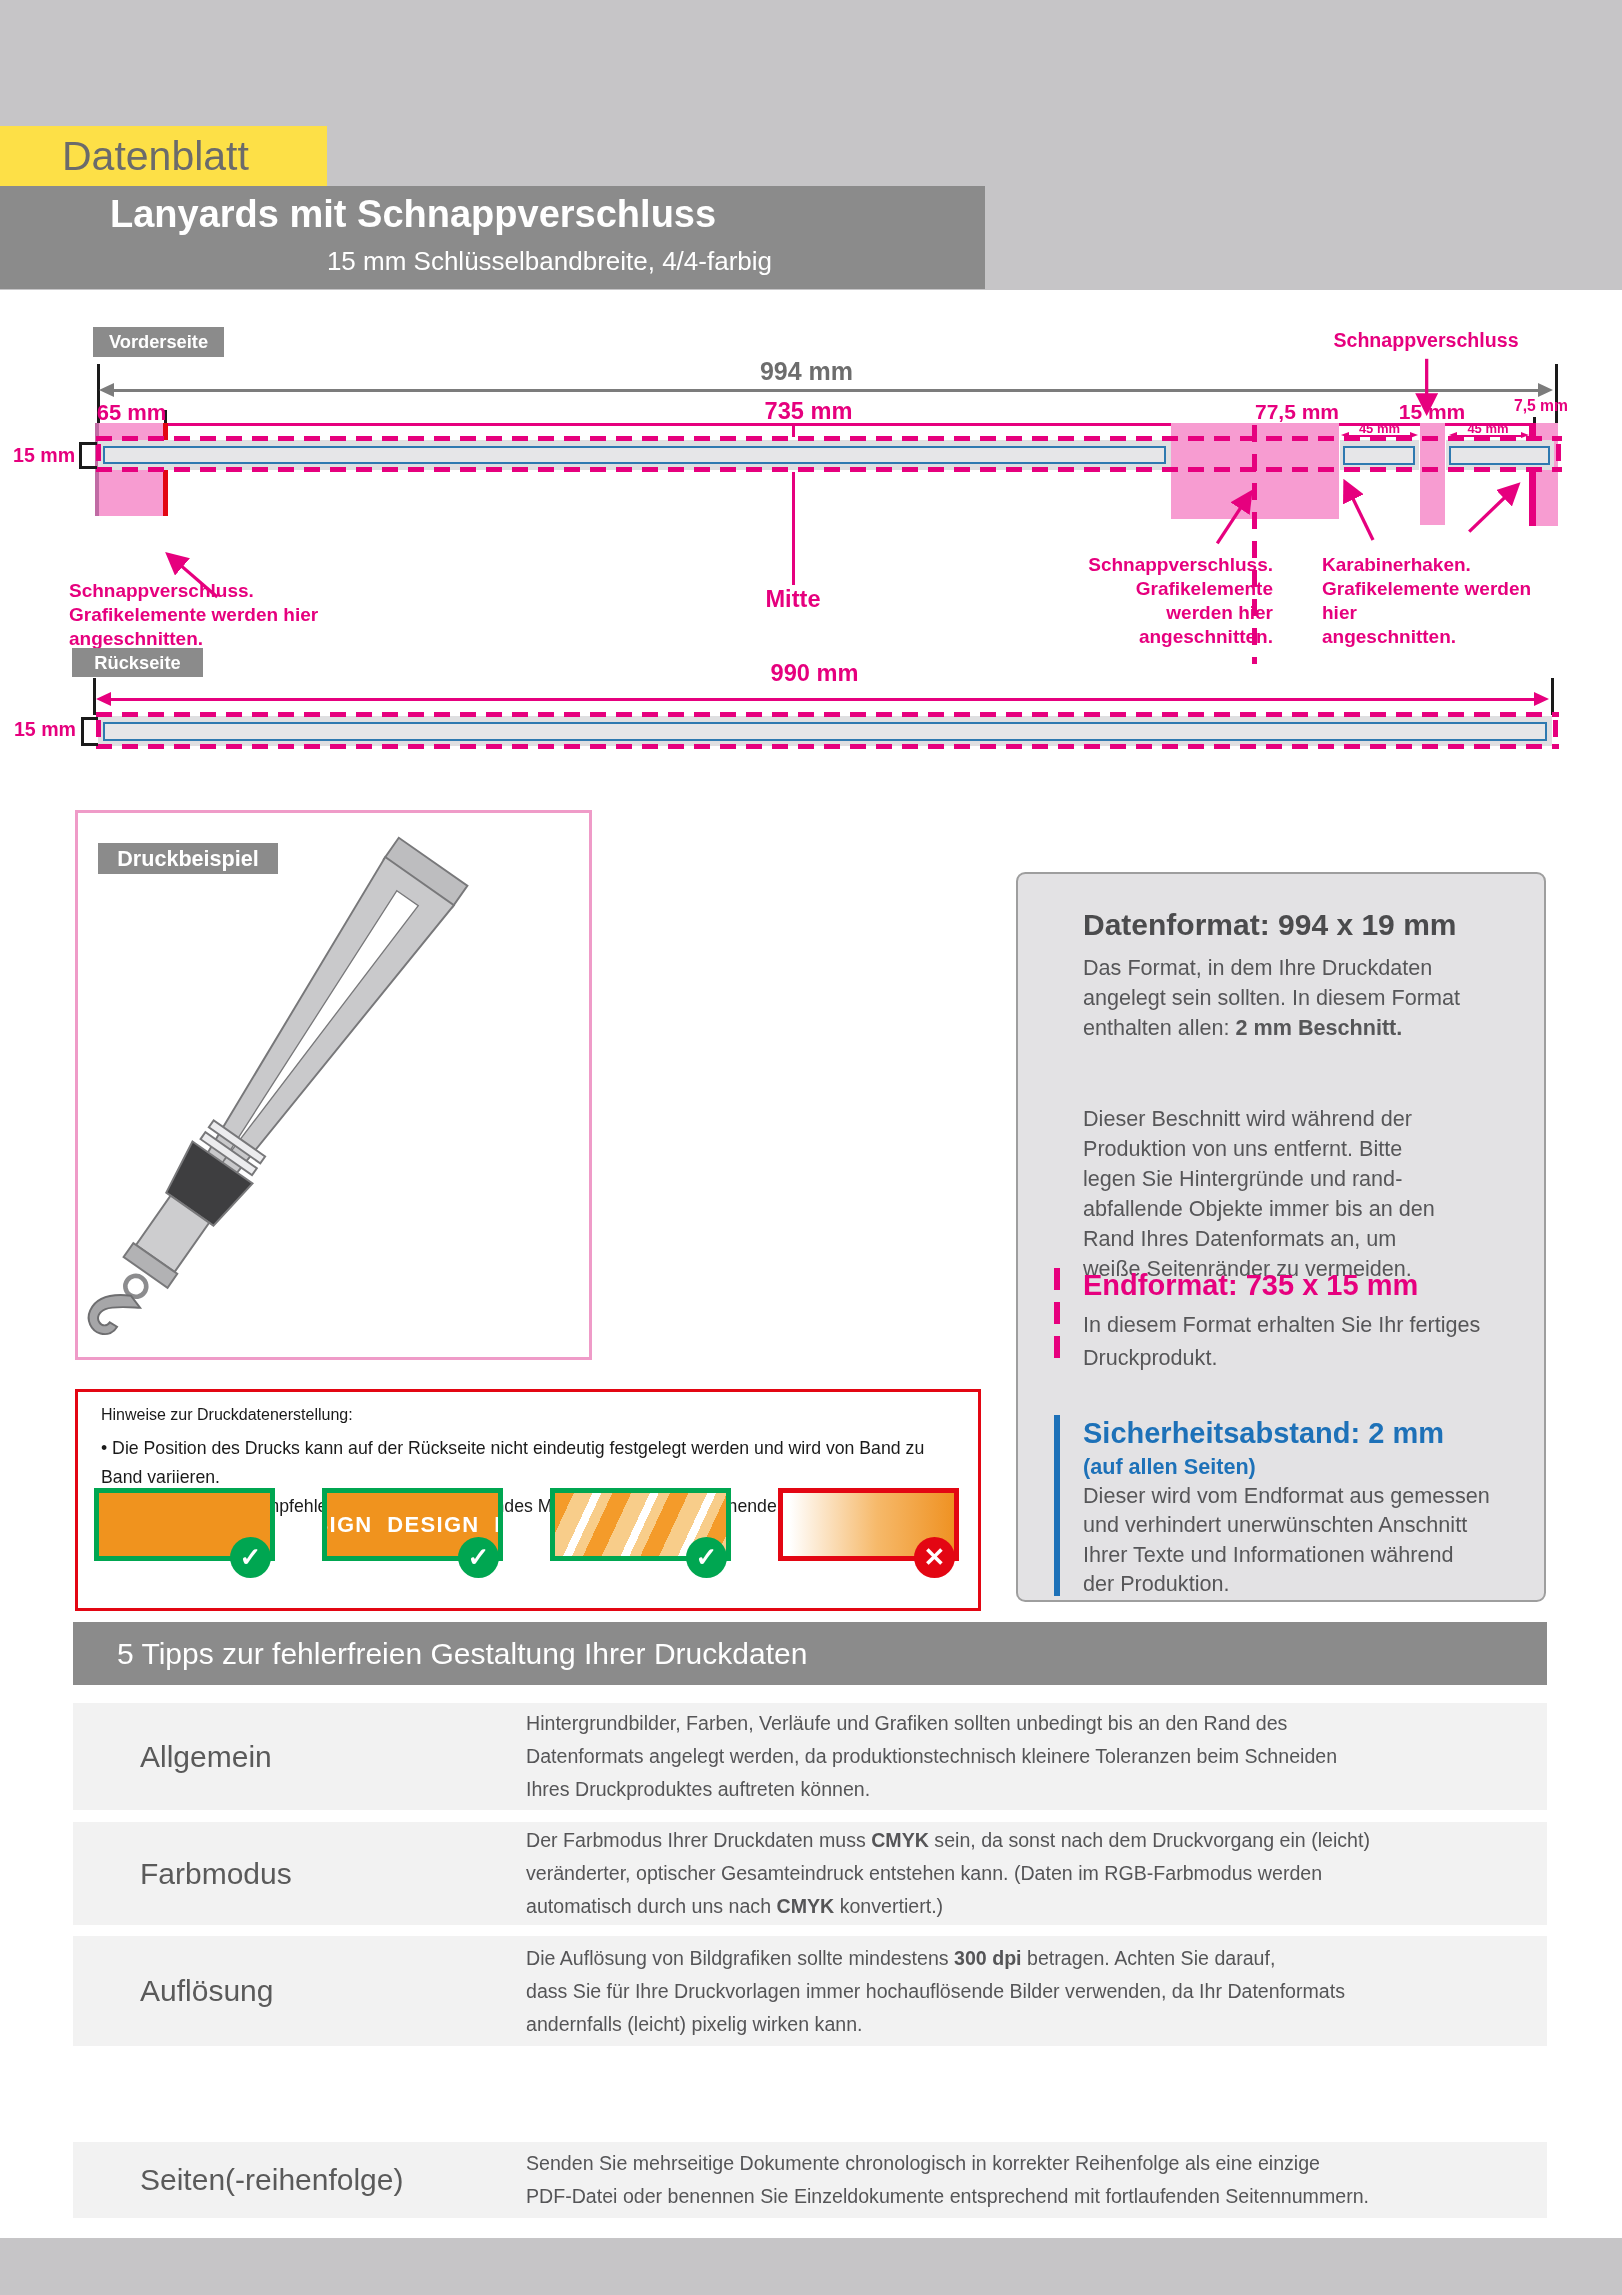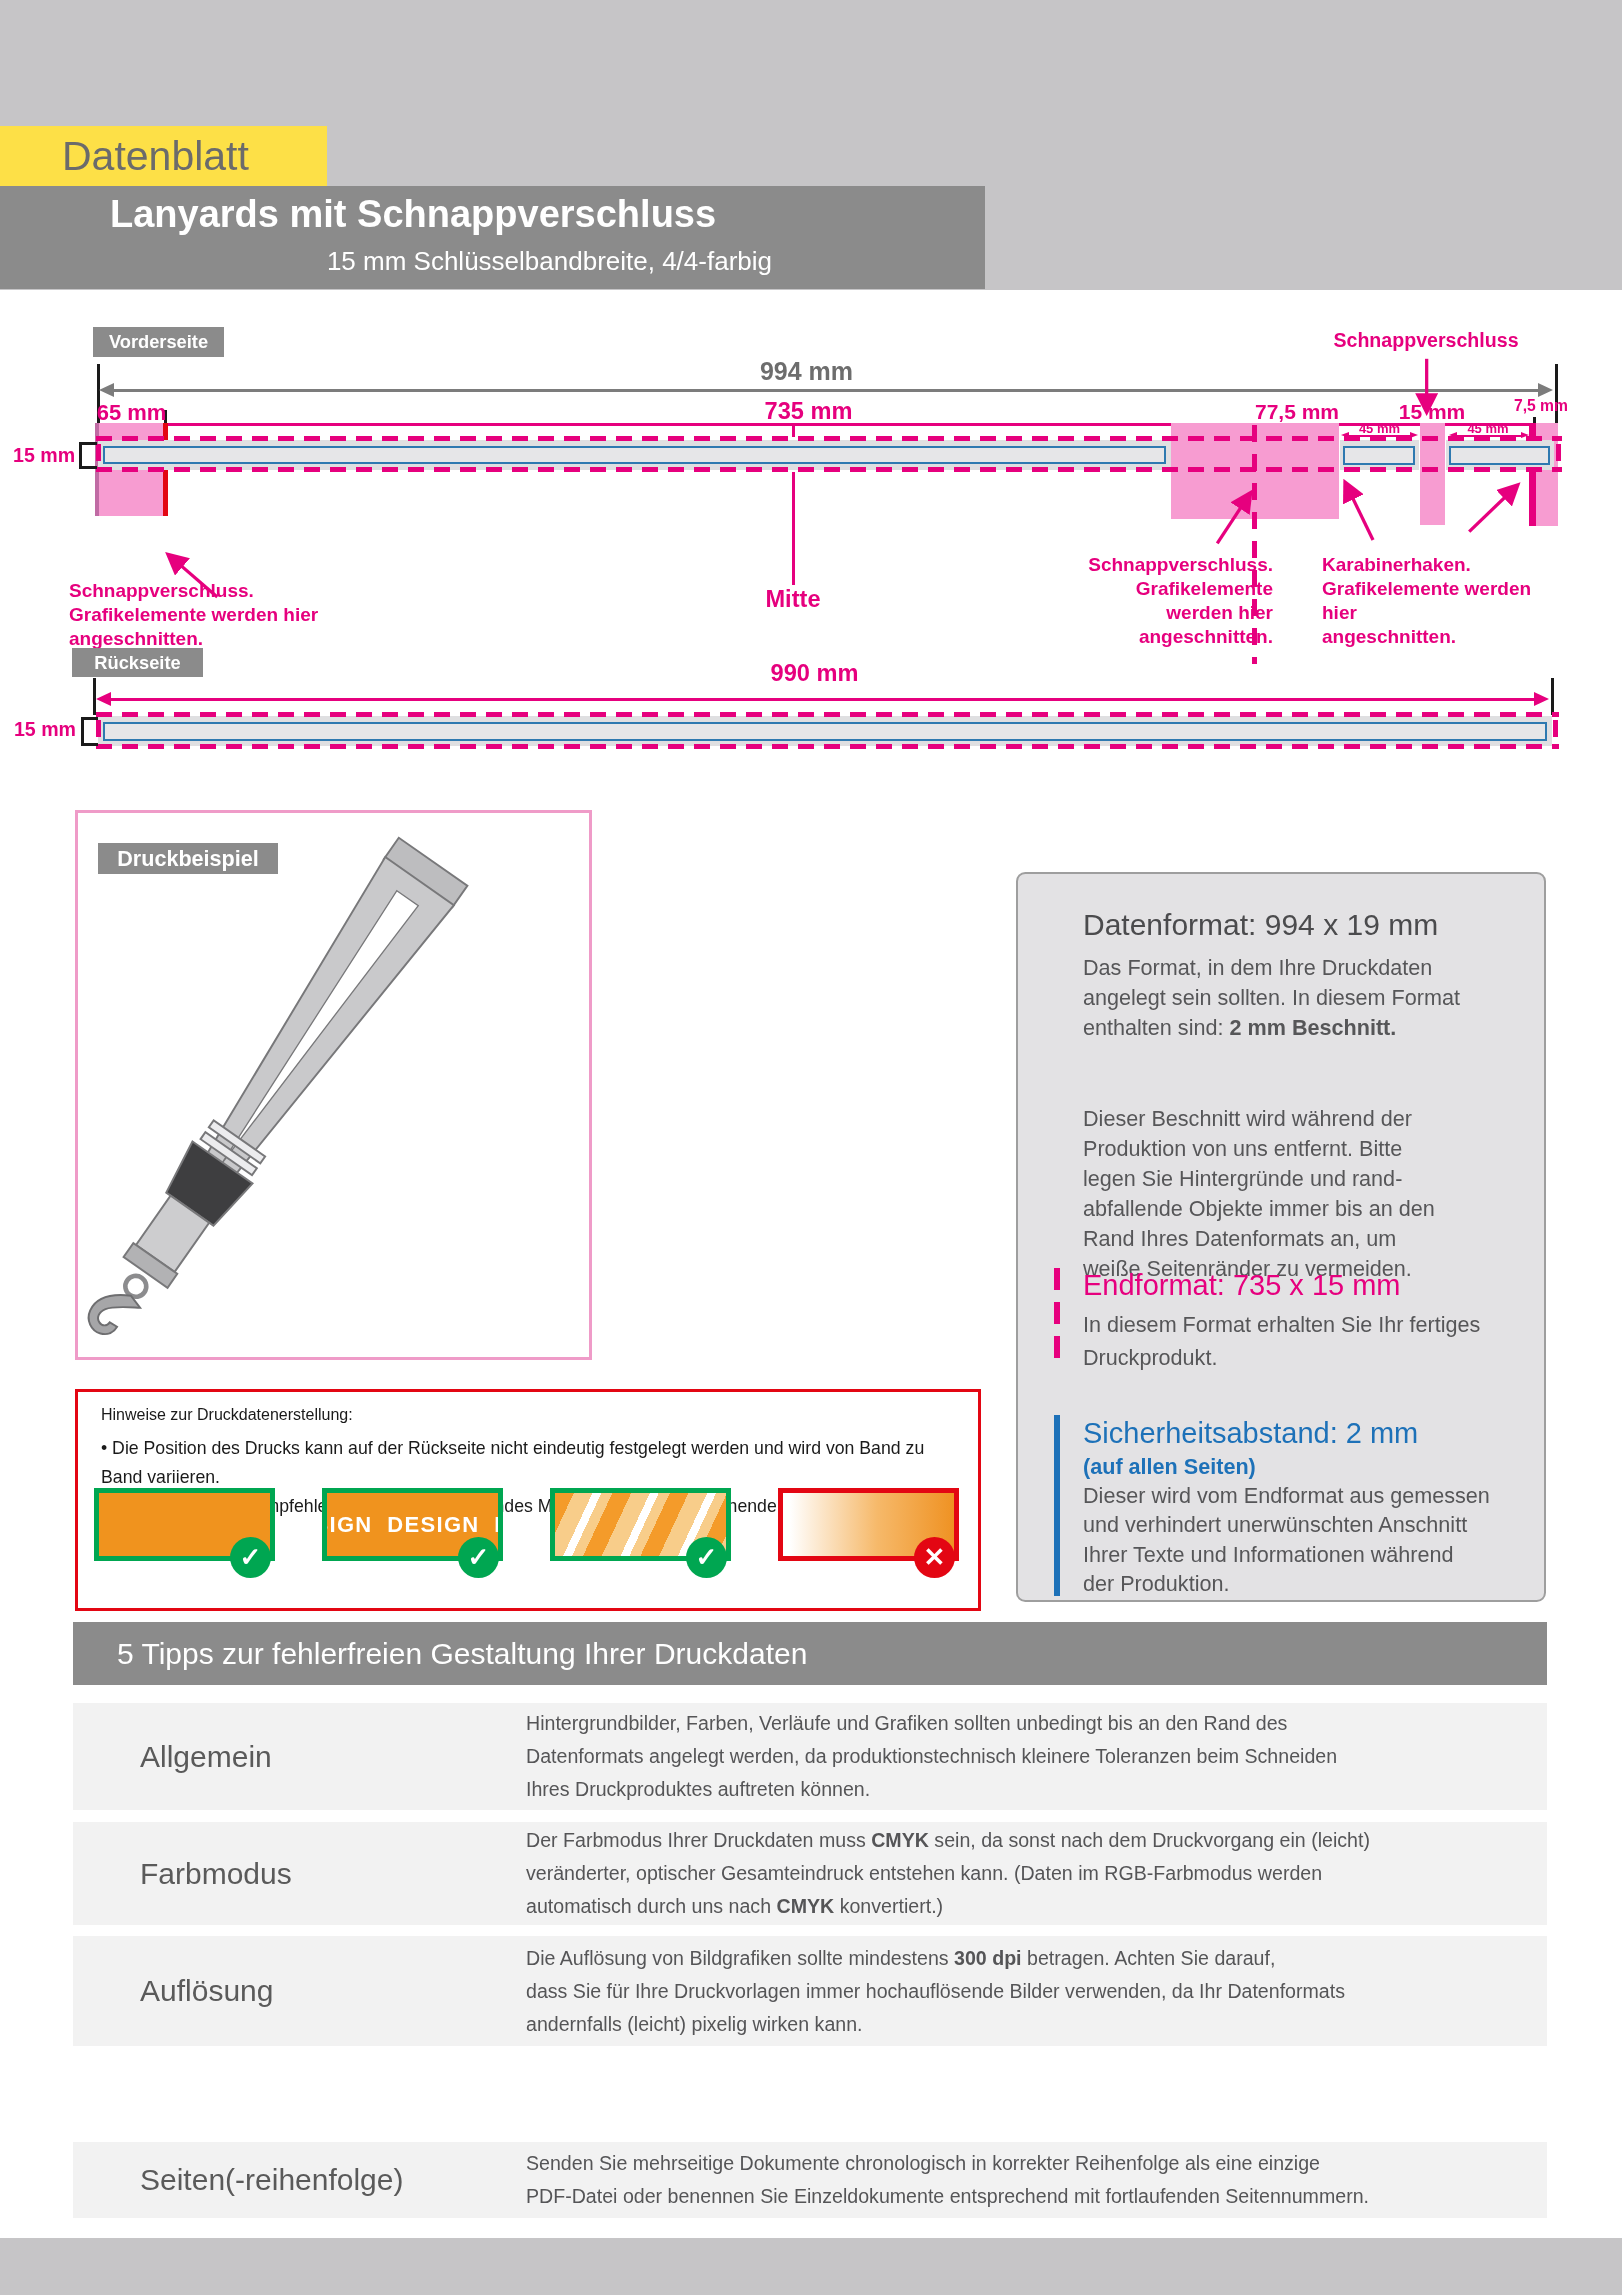--- a/index.html
+++ b/index.html
@@ -10,21 +10,21 @@
   .dashx{position:absolute;height:5.2px;background:repeating-linear-gradient(90deg,#e6007e 0 15.7px,transparent 15.7px 26px);}
   .dashy{position:absolute;width:5.2px;background:repeating-linear-gradient(180deg,#e6007e 0 17px,transparent 17px 29px);}
   .mag{color:#e6007e;}
   .dim-label{position:absolute;font-weight:bold;text-align:center;white-space:nowrap;}
   .tick{position:absolute;background:#1a1a1a;}
   .ah{position:absolute;width:0;height:0;}
   .note{position:absolute;color:#e6007e;font-weight:bold;font-size:19px;line-height:24px;}
   .band-gray{position:absolute;background:#dfdfe1;}
   .band-blue{position:absolute;background:#e6e6e8;border:2.6px solid #2e79b0;box-sizing:border-box;}
   .pink{position:absolute;background:#f79cd1;}
-  .info-h{position:absolute;font-weight:normal;font-size:29px;white-space:nowrap;}
+  .info-h{position:absolute;font-weight:bold;font-size:29px;white-space:nowrap;}
   .info-p{position:absolute;font-size:21.6px;line-height:30px;color:#565658;width:445px;}
   .tip-row{position:absolute;background:#f2f2f2;}
   .tip-label{position:absolute;left:67px;top:0;height:100%;display:flex;align-items:center;
              font-size:30px;color:#5a5a5a;white-space:nowrap;}
   .tip-body{position:absolute;left:453px;top:0;height:100%;display:flex;flex-direction:column;
             justify-content:center;font-size:19.6px;line-height:33px;color:#555557;width:982px;}
   .sample{position:absolute;width:181px;height:73px;box-sizing:border-box;top:96px;}
   .okball{position:absolute;width:41px;height:41px;border-radius:50%;color:#fff;font-size:26px;
           font-weight:bold;text-align:center;line-height:41px;}
   strong{font-weight:bold;}
@@ -167,21 +167,21 @@
       <circle cx="0" cy="776" r="16" fill="none" stroke-width="7" stroke="#8c8c8e"></circle>
       <path d="M2,792 C-24,806 -40,824 -36,846 C-33,862 -17,871 -3,866 C8,862 13,853 12,843 L-1,844 C-1,851 -7,856 -14,853 C-22,850 -24,840 -18,831 C-11,820 10,808 24,799 Z" fill="#a6a6a8" stroke="#6e6e70"></path>
     </g>
   </svg>
 
   <div class="abs" style="left:1016px;top:872px;width:530px;height:730px;background:#e3e2e4;border:2px solid #9e9e9e;border-radius:9.2px;box-sizing:border-box;">
     <div class="info-h" style="left:65px;top:34px;color:#4b4b4d;font-size:30px;">Datenformat: 994 x 19 mm</div>
     <div class="info-p" style="left:65px;top:79px;">
         <div><span>Das Format, in dem Ihre Druckdaten</span></div>
         <div><span>angelegt sein sollten. In diesem Format</span></div>
-        <div><span>enthalten sind: </span><strong>2 mm Beschnitt.</strong></div>
+        <div><span>enthalten allen: </span><strong>2 mm Beschnitt.</strong></div>
       </div>
     <div class="info-p" style="left:65px;top:230px;">
         <div><span>Dieser Beschnitt wird während der</span></div>
         <div><span>Produktion von uns entfernt. Bitte</span></div>
         <div><span>legen Sie Hintergründe und rand-</span></div>
         <div><span>abfallende Objekte immer bis an den</span></div>
         <div><span>Rand Ihres Datenformats an, um</span></div>
         <div><span>weiße Seitenränder zu vermeiden.</span></div>
       </div>
 

